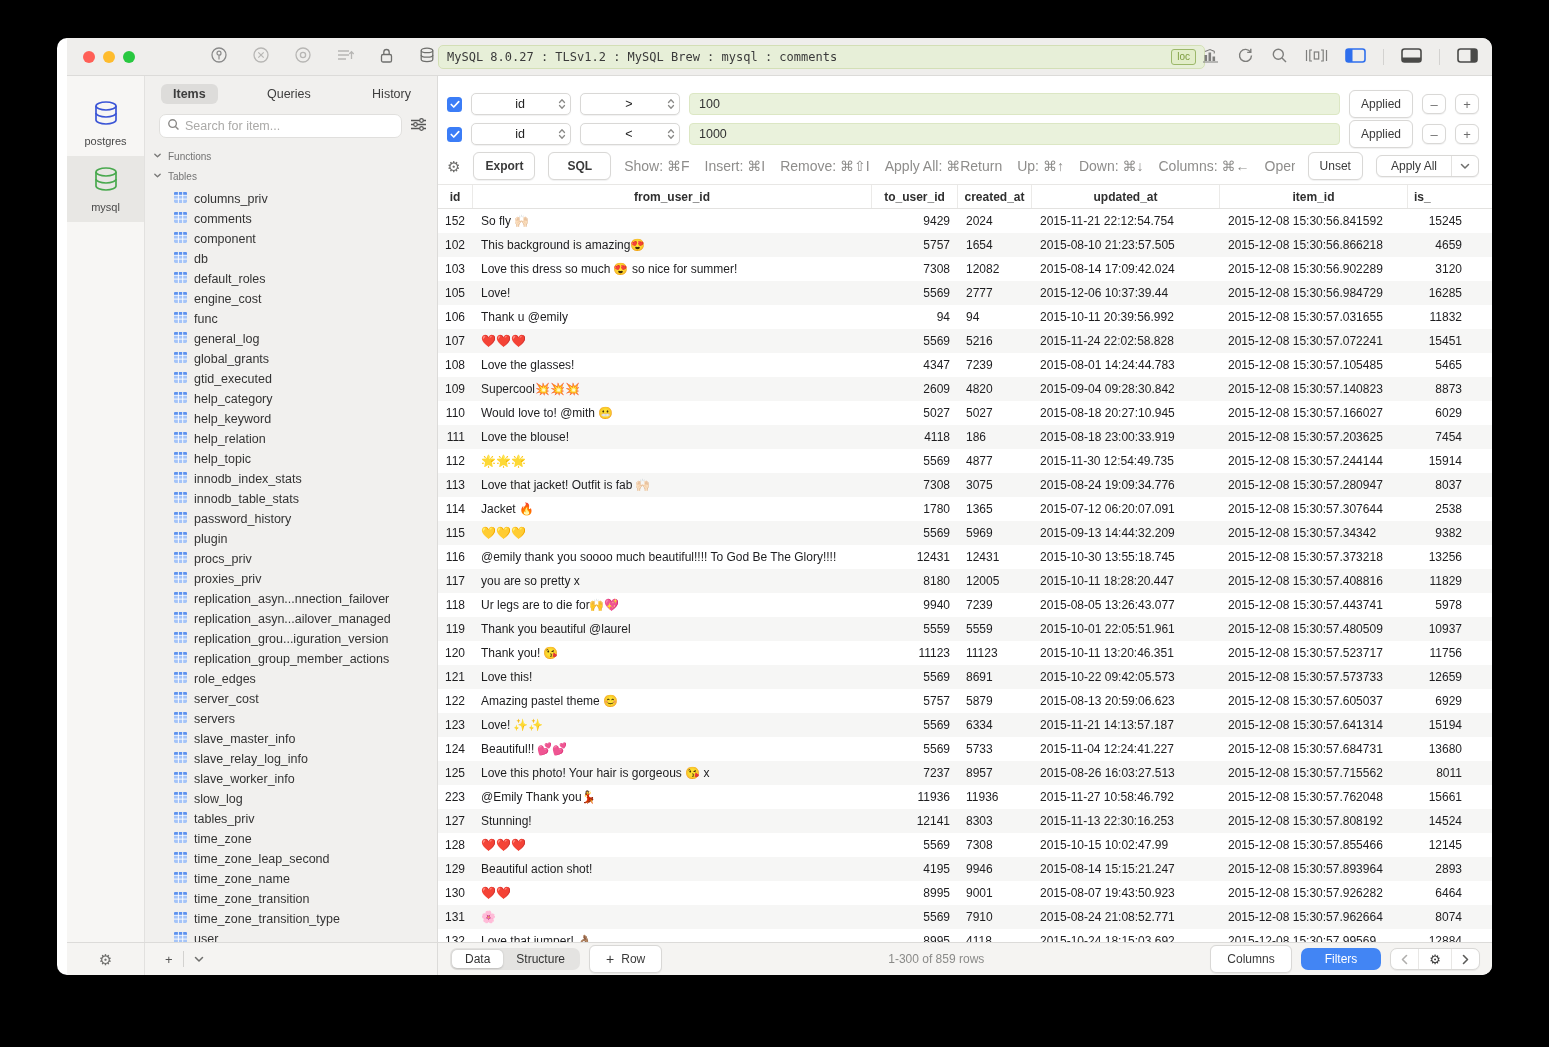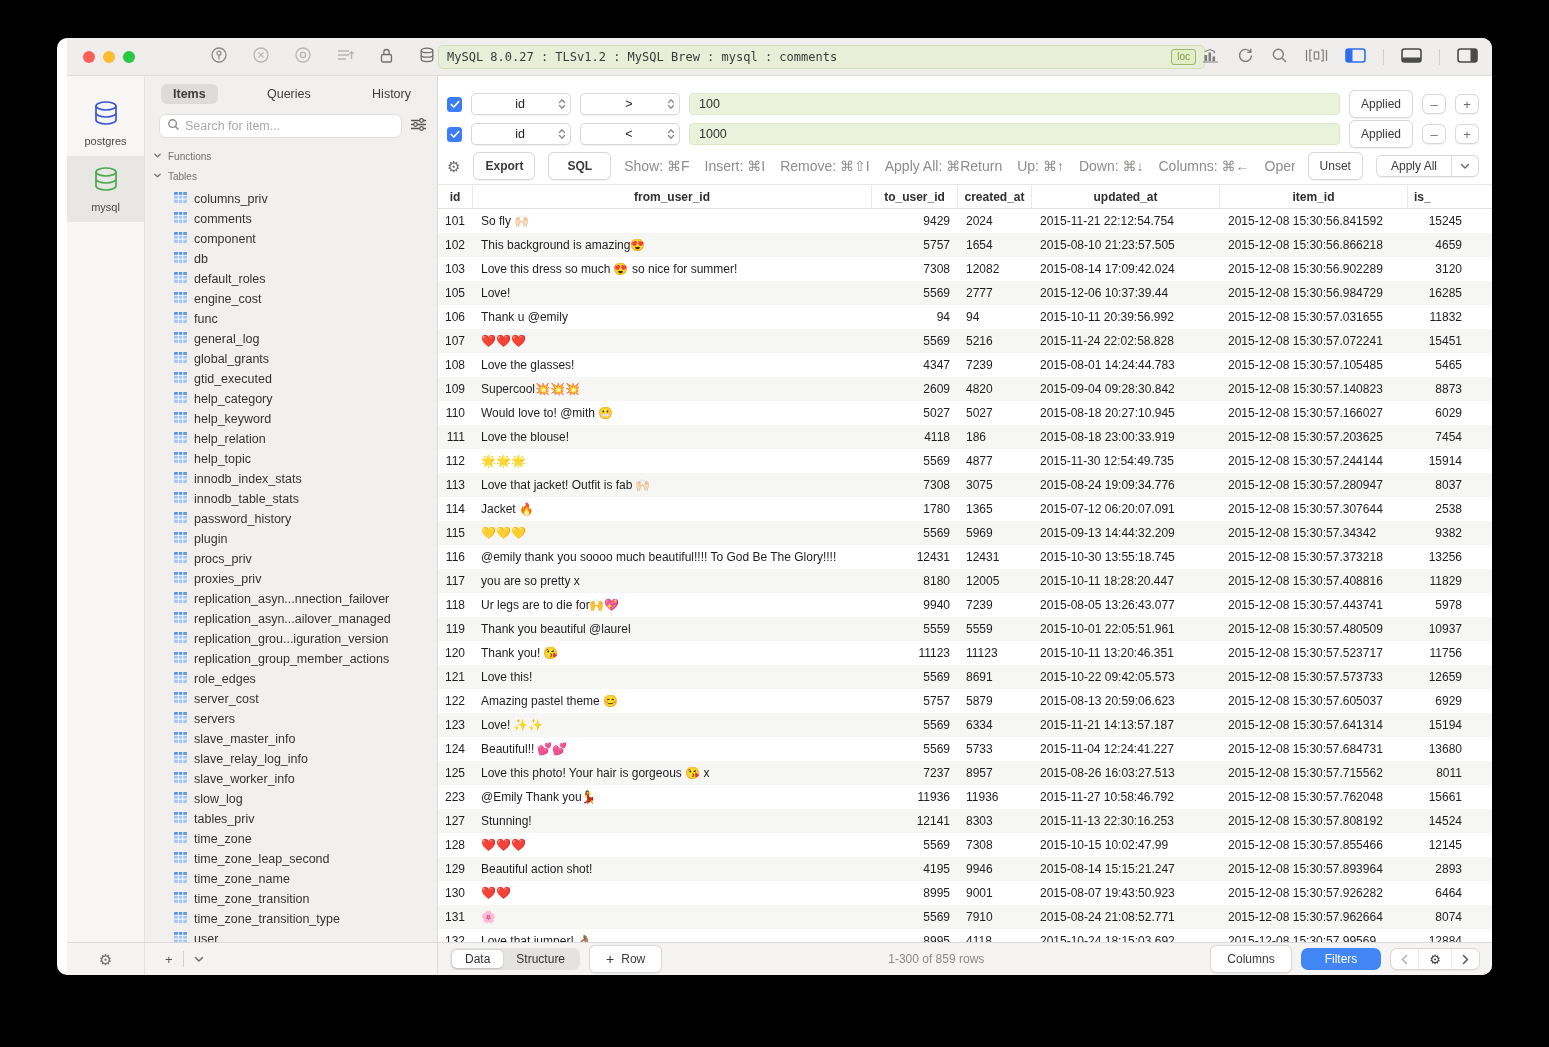--- a/index.html
+++ b/index.html
@@ -724,21 +724,21 @@
           <div class="hc">id</div>
           <div class="hc">from_user_id</div>
           <div class="hc">to_user_id</div>
           <div class="hc">created_at</div>
           <div class="hc">updated_at</div>
           <div class="hc">item_id</div>
           <div class="hc">is_</div>
         </div>
       <div class="grid-body">
           <div class="grid-row">
-            <div class="gc r">101</div>
+            <div class="gc r">152</div>
             <div class="gc l">So fly 🙌🏻</div>
             <div class="gc r">9429</div>
             <div class="gc l">2024</div>
             <div class="gc l">2015-11-21 22:12:54.754</div>
             <div class="gc l">2015-12-08 15:30:56.841592</div>
             <div class="gc r">15245</div>
             <div class="gc l"></div>
           </div>
           <div class="grid-row alt">
             <div class="gc r">102</div>

